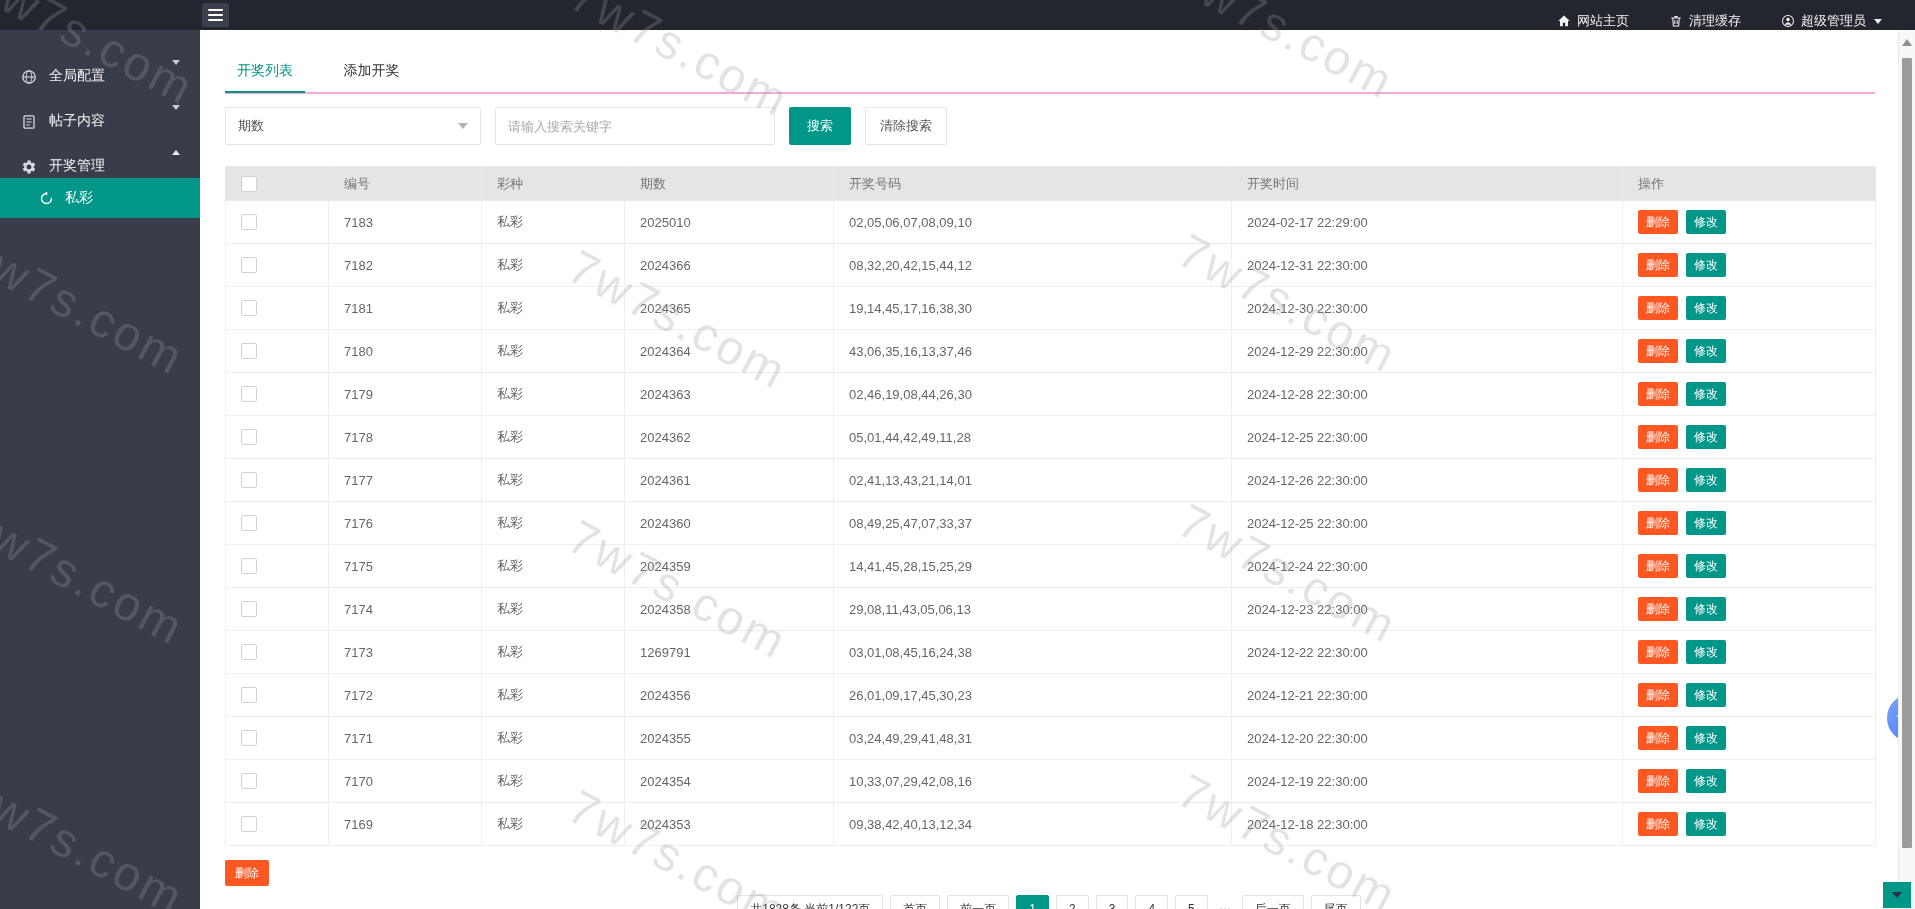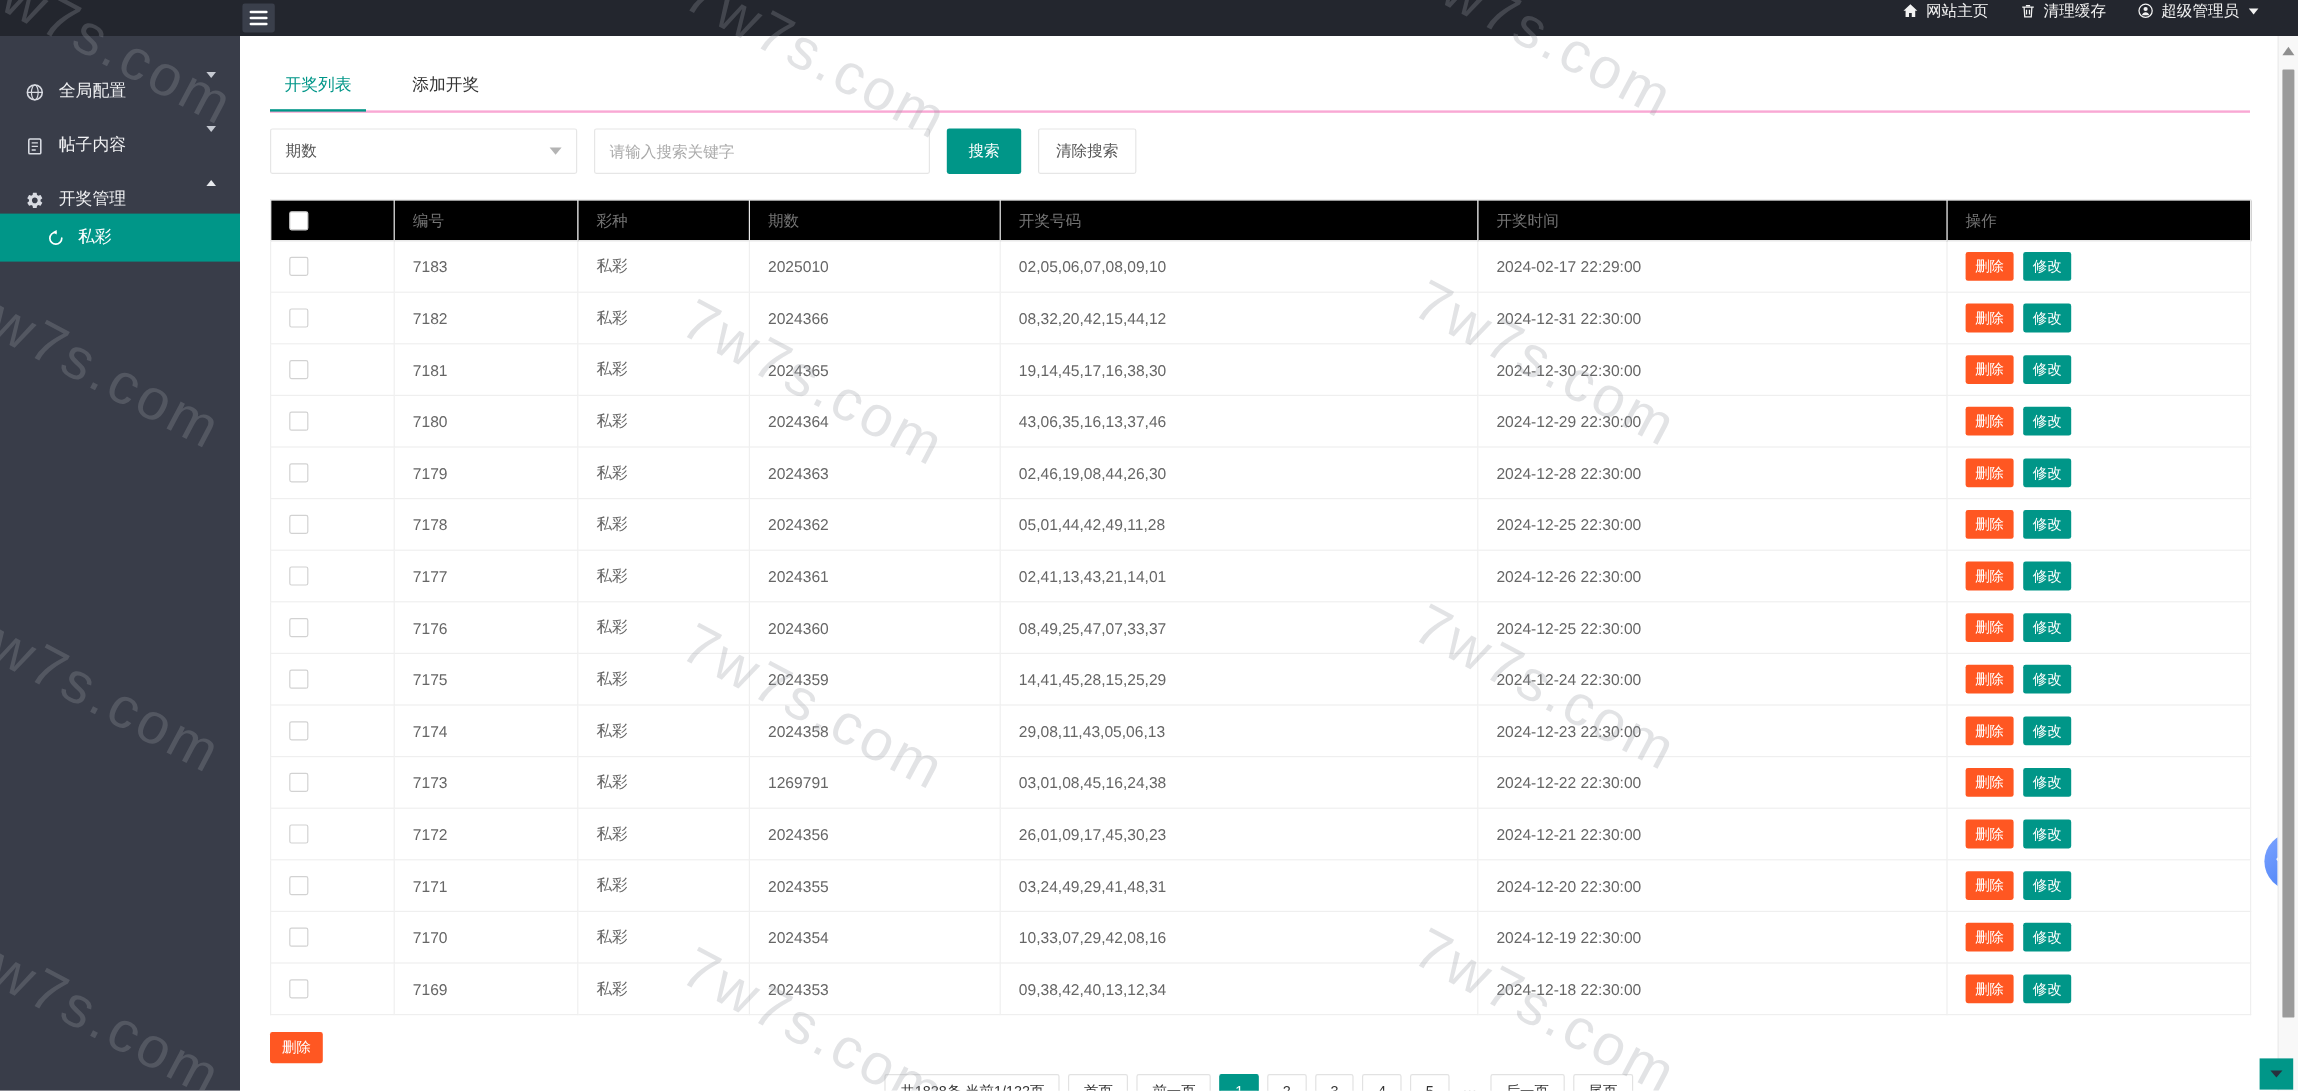--- a/index.html
+++ b/index.html
@@ -3,21 +3,21 @@
 <meta charset="utf-8">
 <style>
   html,body{margin:0;padding:0}
   body{width:1915px;height:909px;overflow:hidden;position:relative;background:#fff;
        font-family:"Liberation Sans","DejaVu Sans",sans-serif;}
   
   .topbar{position:absolute;top:0;left:0;width:1915px;height:30px;background:#23262e;z-index:10}
   .hamburger{position:absolute;left:202px;top:3px;width:27px;height:24px;background:#3a3f4b;border:none;
              border-radius:2px;display:flex;flex-direction:column;justify-content:center;align-items:center;gap:3px;cursor:pointer}
   .hb{display:block;width:15px;height:2px;background:#fff;border-radius:1px}
-  .topbar-right{position:absolute;right:33px;top:0;height:30px;display:flex;align-items:flex-start;gap:26px}
+  .topbar-right{position:absolute;right:33px;top:0;height:30px;display:flex;align-items:flex-end;gap:40px}
   .tb-item{display:flex;align-items:center;gap:6px;color:#f2f2f2;font-size:13px;cursor:pointer;text-decoration:none;white-space:nowrap}
   .tb-ico{display:inline-flex;width:14px;height:14px}
   .tri{width:0;height:0;display:inline-block}
   .tri-down-w{border-left:4px solid transparent;border-right:4px solid transparent;border-top:5px solid #f2f2f2;margin-left:2px}
   
   .sidebar{position:absolute;left:0;top:30px;bottom:0;width:200px;background:#393d49;z-index:5}
   .side-item{position:relative;height:45px;display:flex;align-items:flex-end;padding-left:21px;color:#f0f1f3;font-size:14px;cursor:pointer}
   .side-item:first-child{margin-top:10px}
   .side-item .ico{width:16px;height:16px;margin-right:12px;display:inline-flex}
   .side-item .caret{position:absolute;right:20px;top:20px}
@@ -33,21 +33,21 @@
   .search-row{margin:13px 0 0 25px;display:flex;align-items:center;gap:14px}
   .sel{width:256px;height:38px;border:1px solid #e6e6e6;border-radius:2px;position:relative;display:flex;align-items:center;
        padding-left:12px;font-size:13px;color:#555;box-sizing:border-box;background:#fff;cursor:pointer}
   .sel .caret{position:absolute;right:12px;border-left:5px solid transparent;border-right:5px solid transparent;border-top:6px solid #b4b4b4}
   .search-input{width:280px;height:38px;border:1px solid #e6e6e6;border-radius:2px;padding:0 12px;font-size:13px;color:#333;box-sizing:border-box;outline:none}
   .search-input::placeholder{color:#aaa}
   .btn-search{width:62px;height:38px;background:#009688;color:#ffffff;border:none;border-radius:2px;font-size:13px;cursor:pointer}
   .btn-clear{height:38px;padding:0 14px;background:#fff;color:#555;border:1px solid #e6e6e6;border-radius:2px;font-size:13px;cursor:pointer}
   
   .data-table{margin:21px 0 0 25px;border-collapse:collapse;table-layout:fixed;width:1650px;font-size:13px}
-  .data-table th{height:33px;background:#000000;color:#757575;font-weight:normal;text-align:left;padding:0 0 0 15px;border:1px solid #e9e9e9}
+  .data-table th{height:33px;background:#e5e5e5;color:#757575;font-weight:normal;text-align:left;padding:0 0 0 15px;border:1px solid #e9e9e9}
   .data-table td{height:42px;color:#666;padding:0 0 0 15px;border:1px solid #efefef;background:#fff;overflow:hidden;white-space:nowrap}
   input[type=checkbox]{appearance:none;-webkit-appearance:none;width:16px;height:16px;border:1px solid #d2d2d2;border-radius:2px;
        background:#fff;margin:0;vertical-align:middle;cursor:pointer}
   .act-btn{display:inline-block;height:24px;line-height:24px;padding:0 8px;border-radius:2px;color:#fff;font-size:12px;margin-right:8px;cursor:pointer}
   .act-btn.danger{background:#ff5722}
   .act-btn.teal{background:#009688}
   .bottom-del{margin:14px 0 0 25px;height:26px;padding:0 10px;background:#ff5722;color:#fff;border:none;border-radius:2px;font-size:12px;cursor:pointer}
   
   .pagination{margin-top:9px;display:flex;justify-content:center;align-items:center;gap:7px;font-size:12px}
   .page-box{display:inline-block;height:26px;line-height:26px;padding:0 12px;border:1px solid #e2e2e2;background:#fff;color:#333;border-radius:2px;cursor:pointer;text-decoration:none}

